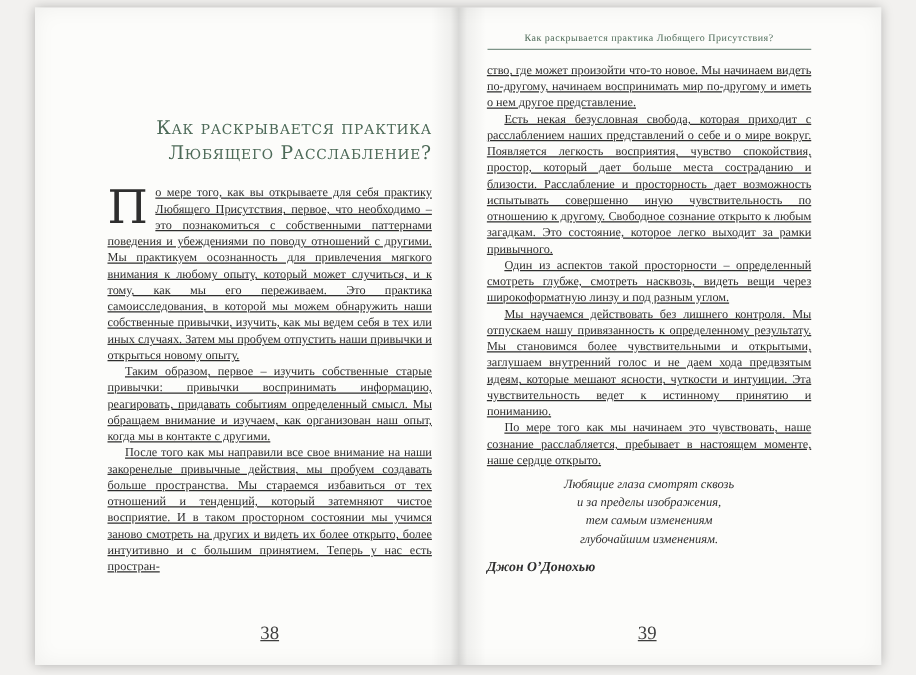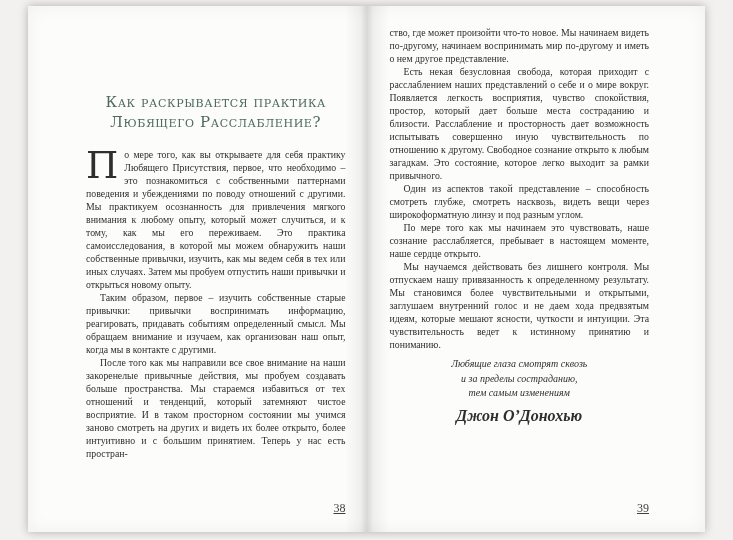--- a/index.html
+++ b/index.html
@@ -32,21 +32,21 @@
     position: relative;
     box-sizing: border-box;
     color: #2e2e2e;
   }
   .page.left  { padding: 20px 21px 40px 58px; }
   .page.right { padding: 20px 56px 40px 23px; }
 
   .chapter-heading {
     margin-top: 66px;
     margin-bottom: 16px;
-    text-align: center;
+    text-align: right;
     color: #4d6a58;
     font-family: "DejaVu Serif", serif;
     font-size: 15px;
     line-height: 20px;
     font-variant: small-caps;
     letter-spacing: 0.6px;
   }
 
   .running-head {
     text-align: center;
@@ -56,20 +56,21 @@
     padding-bottom: 4px;
     border-bottom: 1px solid #7d9488;
     margin-bottom: 10px;
   }
 
   .body-text p {
     margin: 0;
     font-size: 9.8px;
     line-height: 13px;
     text-align: justify;
+    text-decoration: underline;
   }
   .body-text p.indent { text-indent: 14px; }
 
   .dropcap {
     float: left;
     font-family: "DejaVu Serif", serif;
     font-size: 37px;
     line-height: 32px;
     padding: 2px 6px 0 0;
     color: #2e2e2e;
@@ -77,32 +78,32 @@
 
   .quote {
     margin-top: 6px;
     font-style: italic;
     font-size: 10px;
     line-height: 14.5px;
     text-align: center;
   }
   .quote-author {
     margin-top: 8px;
-    text-align: center;
+    text-align: left;
     font-style: italic;
     font-weight: bold;
-    font-size: 16px;
+    font-size: 11px;
   }
 
   .page-number {
     position: absolute;
     bottom: 16px;
-    font-size: 12px;
+    font-size: 15px;
     color: #3f3f3f;
-    text-align: right;
+    text-align: center;
     text-decoration: underline;
   }
   .page.left  .page-number { left: 58px; right: 21px; }
   .page.right .page-number { left: 20px; right: 56px; }
 </style>
 </head>
 <body>
 
 <div class="spread">
   <div class="gutter"></div>
@@ -114,28 +115,30 @@
     </div>
     <div class="body-text">
       <p><span class="dropcap">П</span><span>о мере того, как вы открываете для себя практику Любящего Присутствия, первое, что необходимо – это познакомиться с собственными паттернами поведения и убеждениями по поводу отношений с другими. Мы практикуем осознанность для привлечения мягкого внимания к любому опыту, который может случиться, и к тому, как мы его переживаем. Это практика самоисследования, в которой мы можем обнаружить наши собственные привычки, изучить, как мы ведем себя в тех или иных случаях. Затем мы пробуем отпустить наши привычки и открыться новому опыту.</span></p>
       <p class="indent">Таким образом, первое – изучить собственные старые привычки: привычки воспринимать информацию, реагировать, придавать событиям определенный смысл. Мы обращаем внимание и изучаем, как организован наш опыт, когда мы в контакте с другими.</p>
       <p class="indent">После того как мы направили все свое внимание на наши закоренелые привычные действия, мы пробуем создавать больше пространства. Мы стараемся избавиться от тех отношений и тенденций, который затемняют чистое восприятие. И в таком просторном состоянии мы учимся заново смотреть на других и видеть их более открыто, более интуитивно и с большим принятием. Теперь у нас есть простран-</p>
     </div>
     <div class="page-number">38</div>
   </div>
 
   <div class="page right">
+    <div class="running-head">Как раскрывается практика Любящего Присутствия?</div>
     <div class="body-text">
       <p>ство, где может произойти что-то новое. Мы начинаем видеть по-другому, начинаем воспринимать мир по-другому и иметь о нем другое представление.</p>
       <p class="indent">Есть некая безусловная свобода, которая приходит с расслаблением наших представлений о себе и о мире вокруг. Появляется легкость восприятия, чувство спокойствия, простор, который дает больше места состраданию и близости. Расслабление и просторность дает возможность испытывать совершенно иную чувствительность по отношению к другому. Свободное сознание открыто к любым загадкам. Это состояние, которое легко выходит за рамки привычного.</p>
-      <p class="indent">Один из аспектов такой представление – способность смотреть глубже, смотреть насквозь, видеть вещи через широкоформатную линзу и под разным углом.</p>
+      <p class="indent">Один из аспектов такой просторности – определенный смотреть глубже, смотреть насквозь, видеть вещи через широкоформатную линзу и под разным углом.</p>
+      <p class="indent">Мы научаемся действовать без лишнего контроля. Мы отпускаем нашу привязанность к определенному результату. Мы становимся более чувствительными и открытыми, заглушаем внутренний голос и не даем хода предвзятым идеям, которые мешают ясности, чуткости и интуиции. Эта чувствительность ведет к истинному принятию и пониманию.</p>
       <p class="indent">По мере того как мы начинаем это чувствовать, наше сознание расслабляется, пребывает в настоящем моменте, наше сердце открыто.</p>
-      <p class="indent">Мы научаемся действовать без лишнего контроля. Мы отпускаем нашу привязанность к определенному результату. Мы становимся более чувствительными и открытыми, заглушаем внутренний голос и не даем хода предвзятым идеям, которые мешают ясности, чуткости и интуиции. Эта чувствительность ведет к истинному принятию и пониманию.</p>
     </div>
     <div class="quote">
       <div>Любящие глаза смотрят сквозь</div>
-      <div>и за пределы состраданию,</div>
+      <div>и за пределы изображения,</div>
       <div>тем самым изменениям</div>
+      <div>глубочайшим изменениям.</div>
       <div class="quote-author">Джон О’Донохью</div>
     </div>
     <div class="page-number">39</div>
   </div>
 </div>
 
 </body></html>

